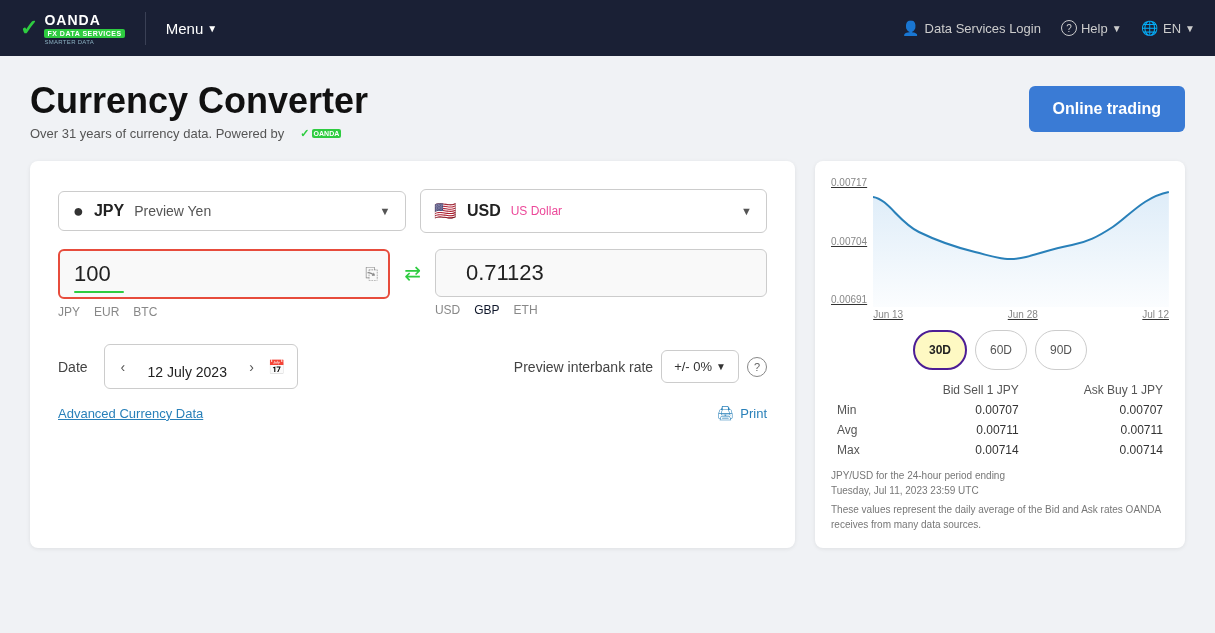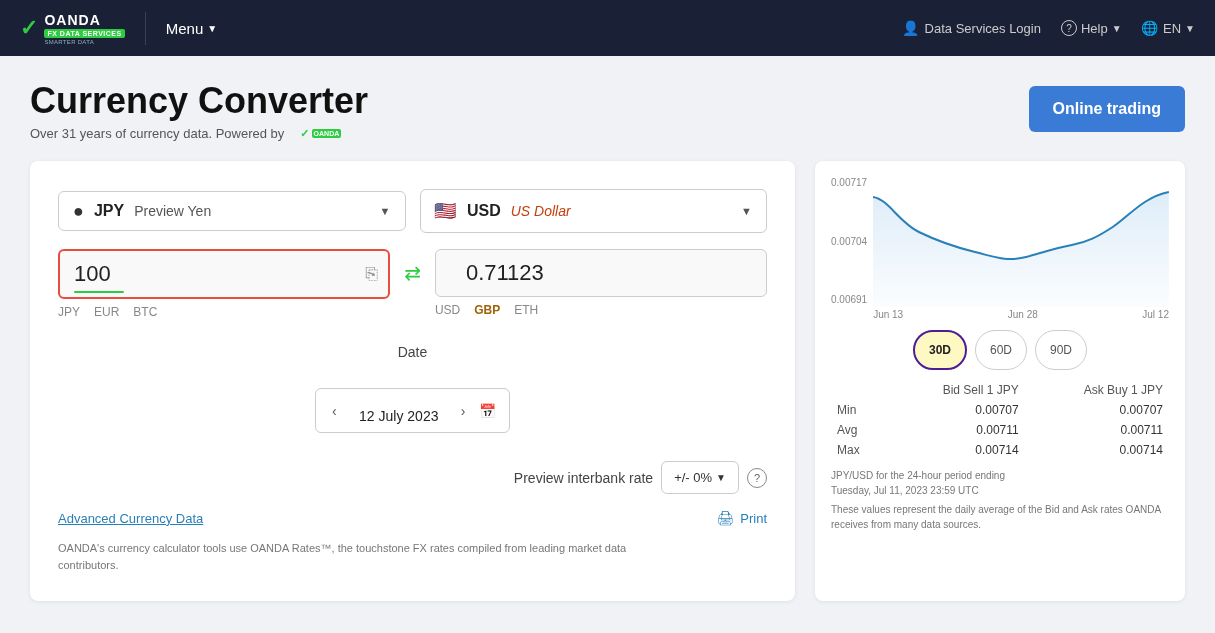--- a/index.html
+++ b/index.html
@@ -68,21 +68,21 @@
             <span style="font-size:16px;font-weight:bold;color:#222;">JPY</span>
             <span style="font-size:14px;color:#555;">Preview Yen</span>
           </div>
           <span style="color:#555;font-size:11px;">▼</span>
         </div>
 
         <div style="flex:1;border:1px solid #ccc;border-radius:6px;padding:10px 14px;display:flex;align-items:center;justify-content:space-between;cursor:pointer;background:#fff;">
           <div style="display:flex;align-items:center;gap:10px;">
             <span style="font-size:18px;">🇺🇸</span>
             <span style="font-size:16px;font-weight:bold;color:#222;">USD</span>
-            <span style="font-size:14px;color:#c2410c;font-style:italic;">US Dollar</span>
+            <span style="font-size:12px;color:#ec4899;">US Dollar</span>
           </div>
           <span style="color:#555;font-size:11px;">▼</span>
         </div>
       </div>
 
       <div style="display:flex;align-items:flex-start;gap:14px;margin-bottom:25px;">
         <div style="flex:1;">
           <div style="position:relative;border:2px solid #e74c3c;border-radius:6px;background:#f9f9f9;padding:10px 44px 10px 14px;">
             <input type="text" value="100" style="font-size: 22px; color: rgb(34, 34, 34); background: transparent; border: none; outline: none; width: 100%; font-family: Arial, sans-serif;">
             <div style="position:absolute;bottom:4px;left:14px;width:50px;height:2px;background:#2ecc40;border-radius:1px;"></div>
@@ -96,27 +96,27 @@
         </div>
 
         <div style="font-size:20px;color:#2ecc40;cursor:pointer;padding-top:12px;flex-shrink:0;">⇄</div>
 
         <div style="flex:1;">
           <div style="border:1px solid #ccc;border-radius:6px;background:#f9f9f9;padding:10px 30px;">
             <div style="font-size:22px;color:#222;">0.71123</div>
           </div>
           <div style="display:flex;gap:14px;margin-top:6px;">
             <span style="font-size:12px;color:#888;cursor:pointer;">USD</span>
-            <span style="font-size:12px;color:#a16207;cursor:pointer;font-weight:bold;">GBP</span>
+            <span style="font-size:12px;color:#0f172a;cursor:pointer;">GBP</span>
             <span style="font-size:12px;color:#888;cursor:pointer;">ETH</span>
           </div>
         </div>
       </div>
 
-      <div style="display:flex;align-items:center;gap:28px;margin-top:22px;margin-bottom:16px;flex-direction:column;">
+      <div style="display:flex;align-items:center;gap:16px;margin-top:22px;margin-bottom:16px;">
         <span style="font-size:14px;color:#444;font-weight:500;">Date</span>
         <div style="display:flex;align-items:center;gap:8px;border:1px solid #ccc;border-radius:6px;padding:8px 12px;background:#fff;">
           <button style="background:none;border:none;cursor:pointer;color:#555;font-size:14px;padding:0 4px;">‹</button>
           <span style="font-size:14px;color:#222;min-width:100px;text-align:center;margin-top:11px;">12 July 2023</span>
           <button style="background:none;border:none;cursor:pointer;color:#555;font-size:14px;padding:0 4px;">›</button>
           <span style="color:#555;cursor:pointer;font-size:14px;margin-left:2px;">📅</span>
         </div>
 
         <div style="display:flex;align-items:center;gap:8px;margin-left:auto;">
           <span style="font-size:14px;color:#444;">Preview interbank rate</span>
@@ -129,27 +129,26 @@
       </div>
 
       <div style="display:flex;align-items:center;justify-content:space-between;margin-top:8px;">
         <a style="color:#2980b9;font-size:13px;text-decoration:underline;cursor:pointer;">Advanced Currency Data</a>
         <a style="color:#2980b9;font-size:13px;text-decoration:none;cursor:pointer;display:flex;align-items:center;gap:6px;">
           <span style="font-size:14px;">🖨</span>
           <span>Print</span>
         </a>
       </div>
 
-      <div style="font-size:11px;color:#777;margin-top:14px;line-height:1.5;max-width:600px;">OANDA's currency calculator tools use OANDA Rates™, the touchstone FX rates compiled from leading market data contributors.</div>
 
     </div>
 
     <div style="background:#fff;border-radius:8px;padding:16px;box-shadow:0 1px 4px rgba(0,0,0,0.08);">
 
-      <div style="position:relative;">
+      <div style="position:relative;text-decoration:underline;">
         <div style="display:flex;gap:0;">
 
           <div style="display:flex;flex-direction:column;justify-content:space-between;font-size:10px;color:#888;padding-right:6px;height:130px;padding-bottom:2px;">
             <span>0.00717</span>
             <span>0.00704</span>
             <span>0.00691</span>
           </div>
 
           <div style="flex:1;">
             <svg width="100%" height="130" viewBox="0 0 290 130" preserveAspectRatio="none" style="display:block;">

